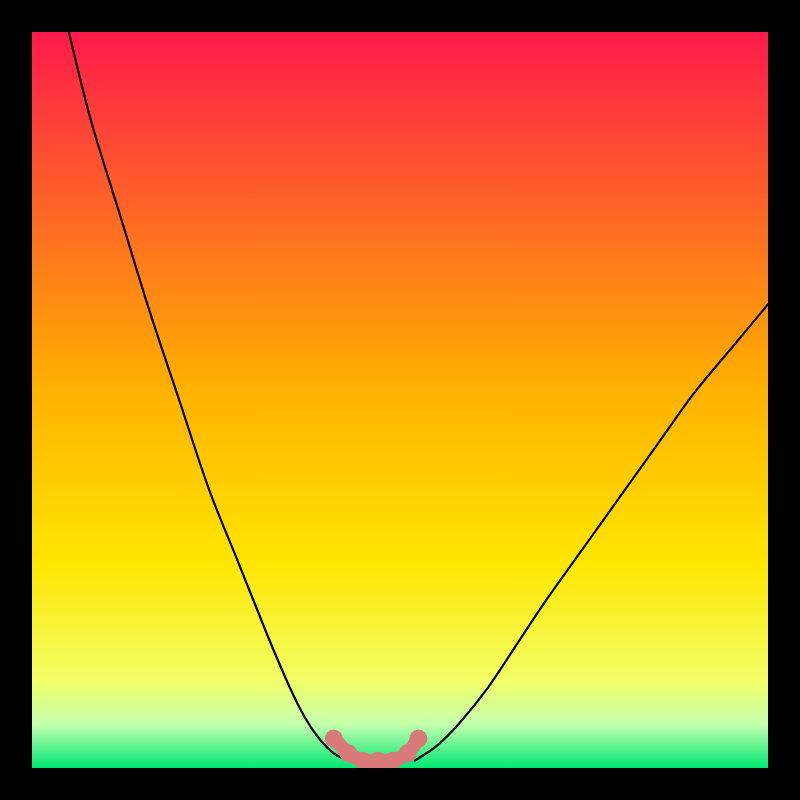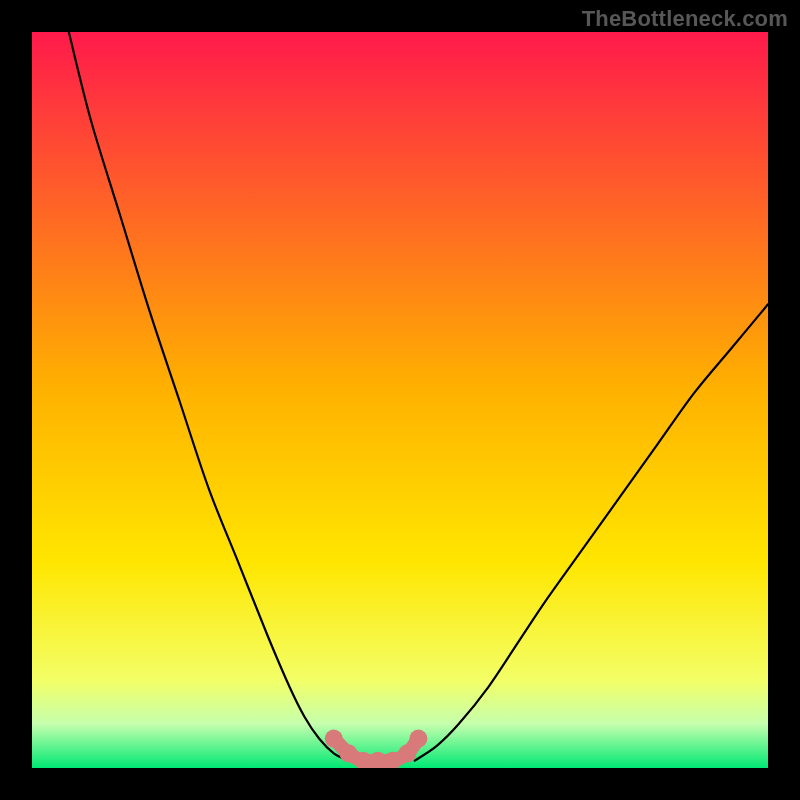--- a/index.html
+++ b/index.html
@@ -61,14 +61,13 @@
           <circle cx="301.76" cy="706.56" r="9" fill="#d97a7a"></circle>
           <circle cx="316.48" cy="721.28" r="9" fill="#d97a7a"></circle>
           <circle cx="331.2" cy="728.64" r="9" fill="#d97a7a"></circle>
           <circle cx="345.91999999999996" cy="728.64" r="9" fill="#d97a7a"></circle>
           <circle cx="360.64" cy="728.64" r="9" fill="#d97a7a"></circle>
           <circle cx="375.36" cy="721.28" r="9" fill="#d97a7a"></circle>
           <circle cx="386.40000000000003" cy="706.56" r="9" fill="#d97a7a"></circle>
         </g>
     </svg>
   </div>
-  <div class="watermark">TheBottleneck.com</div>
 </div>
 
 </body></html>

